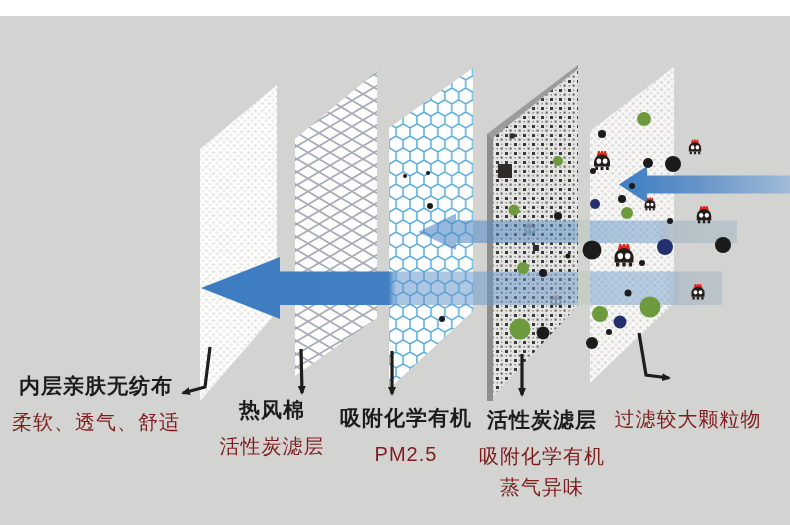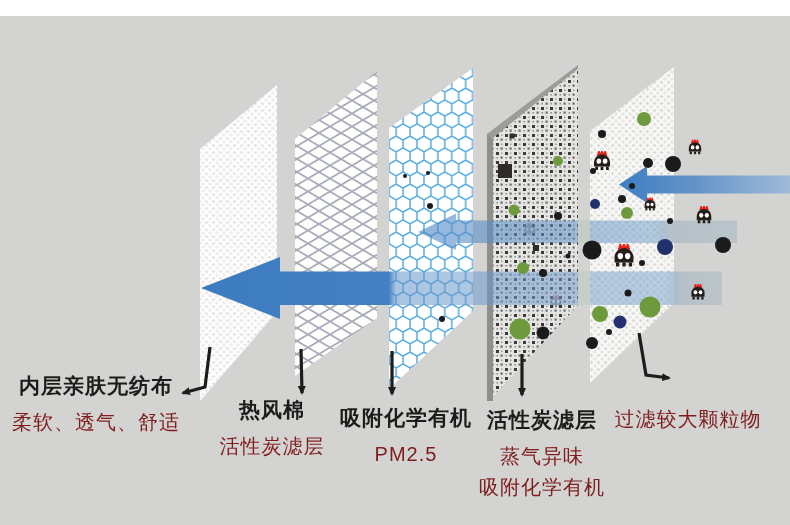--- a/index.html
+++ b/index.html
@@ -167,21 +167,21 @@
   <div class="label" style="left:272px;top:380px">
     <div class="label-title">热风棉</div>
     <div class="label-desc">活性炭滤层</div>
   </div>
   <div class="label" style="left:406px;top:388px">
     <div class="label-title">吸附化学有机</div>
     <div class="label-desc">PM2.5</div>
   </div>
   <div class="label" style="left:542px;top:390px">
     <div class="label-title">活性炭滤层</div>
+    <div class="label-desc">吸附化学有机</div>
     <div class="label-desc">蒸气异味</div>
-    <div class="label-desc">吸附化学有机</div>
   </div>
   <div class="label" style="left:688px;top:388px">
     <div class="label-desc">过滤较大颗粒物</div>
   </div>
 
   <div id="bottom-strip" style="background: rgb(223, 223, 222);"></div>
 </div>
 
 </body></html>

